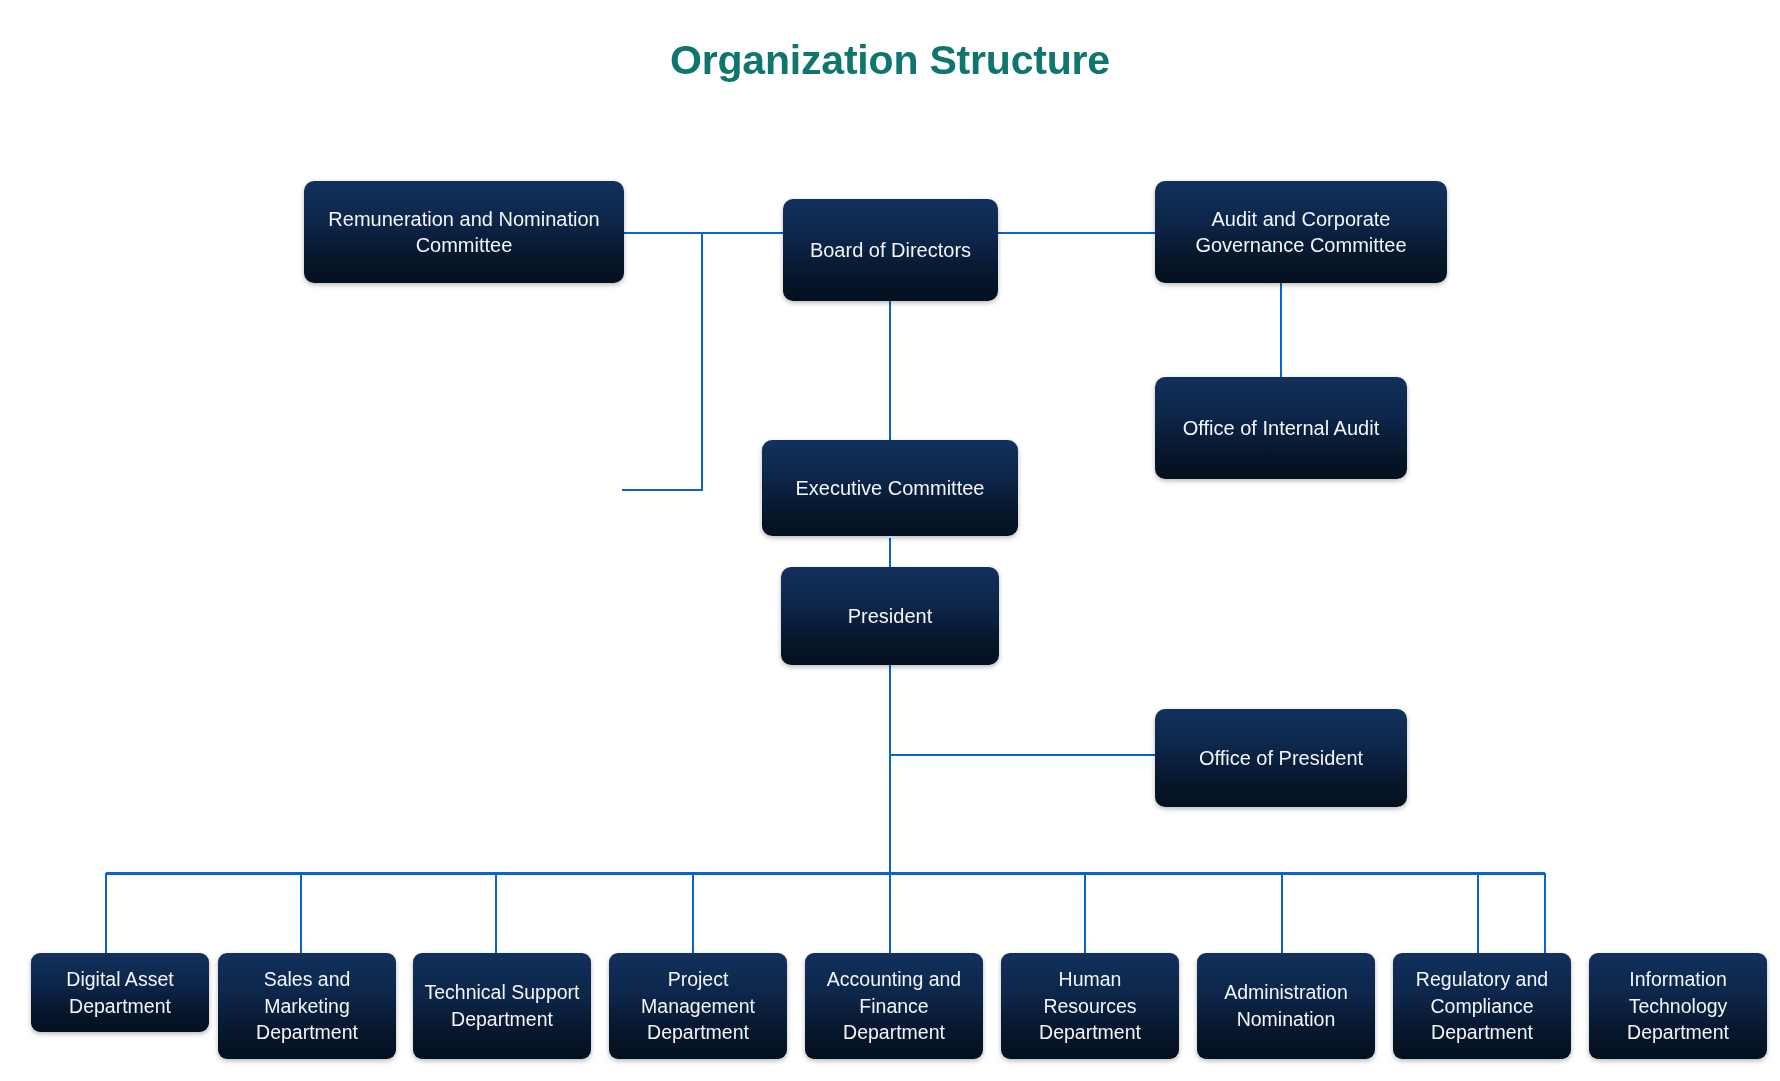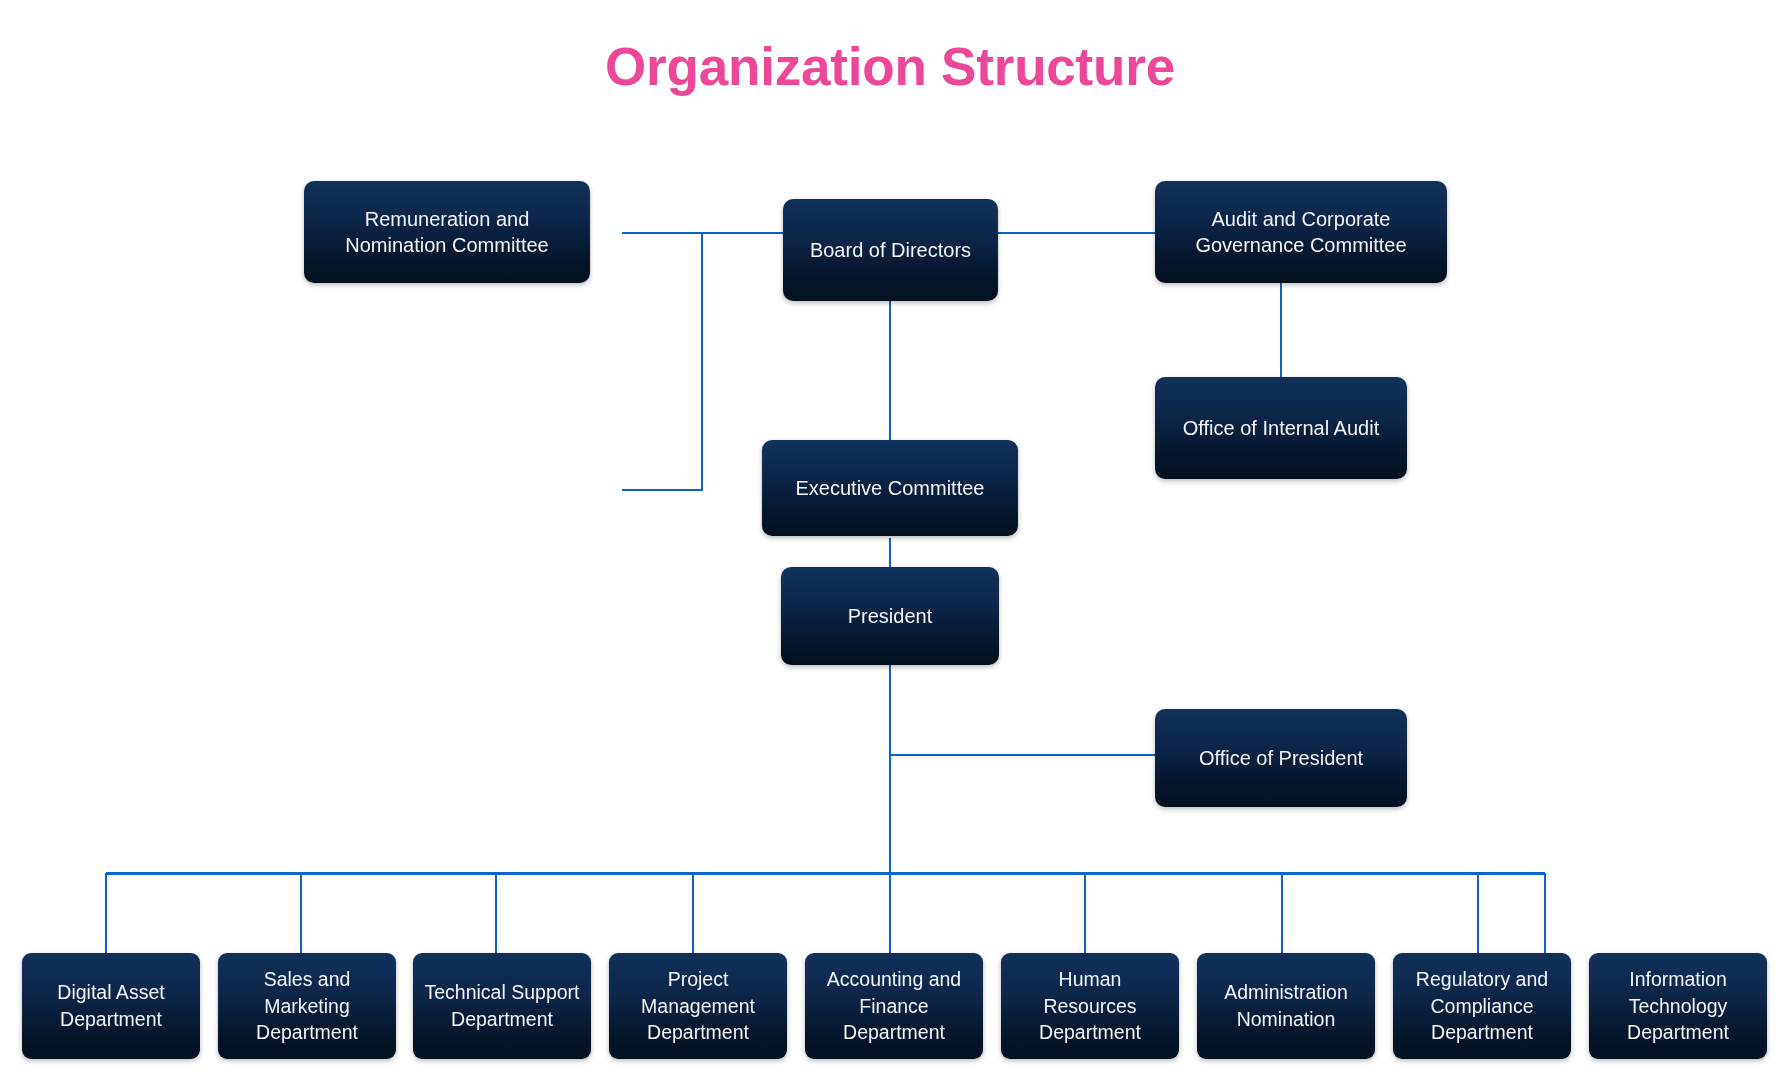--- a/index.html
+++ b/index.html
@@ -18,23 +18,23 @@
     overflow: hidden;
   }
 
   
   #page-title {
     position: absolute;
     left: 0;
     top: 38px;
     width: 1780px;
     text-align: center;
-    font-size: 53px;
+    font-size: 41px;
     font-weight: bold;
-    color: #ec4899;
+    color: #0f766e;
     letter-spacing: -0.2px;
     line-height: 1.1;
   }
 
   
   #connectors {
     position: absolute;
     left: 0;
     top: 0;
     width: 1780px;
@@ -100,21 +100,21 @@
       <path d="M 496 873 L 496 953"></path>
       <path d="M 693 873 L 693 953"></path>
       <path d="M 890 873 L 890 953"></path>
       <path d="M 1085 873 L 1085 953"></path>
       <path d="M 1282 873 L 1282 953"></path>
       <path d="M 1478 873 L 1478 953"></path>
       <path d="M 1545 873 L 1545 953"></path>
     </g>
   </svg>
 
-  <div class="node" style="left:304px; top:181px; width:286px; height:102px;">
+  <div class="node" style="left:304px; top:181px; width:320px; height:102px;">
     <span class="label">Remuneration and Nomination Committee</span>
   </div>
 
   <div class="node" style="left:783px; top:181px; width:215px; height:102px;margin-top:18px;">
     <span class="label">Board of Directors</span>
   </div>
 
   <div class="node" style="left:1155px; top:181px; width:292px; height:102px;">
     <span class="label">Audit and Corporate Governance Committee</span>
   </div>
@@ -129,21 +129,21 @@
   </div>
 
   <div class="node" style="left:781px; top:567px; width:218px; height:98px;">
     <span class="label">President</span>
   </div>
 
   <div class="node" style="left:1155px; top:709px; width:252px; height:98px;">
     <span class="label">Office of President</span>
   </div>
 
-  <div class="node dept" style="left:22px; top:953px; width:178px; height:106px;">
+  <div class="node dept" style="left:31px; top:953px; width:178px; height:79px;">
     <span class="label">Digital Asset Department</span>
   </div>
 
   <div class="node dept" style="left:218px; top:953px; width:178px; height:106px;">
     <span class="label">Sales and Marketing Department</span>
   </div>
 
   <div class="node dept" style="left:413px; top:953px; width:178px; height:106px;">
     <span class="label">Technical Support Department</span>
   </div>

